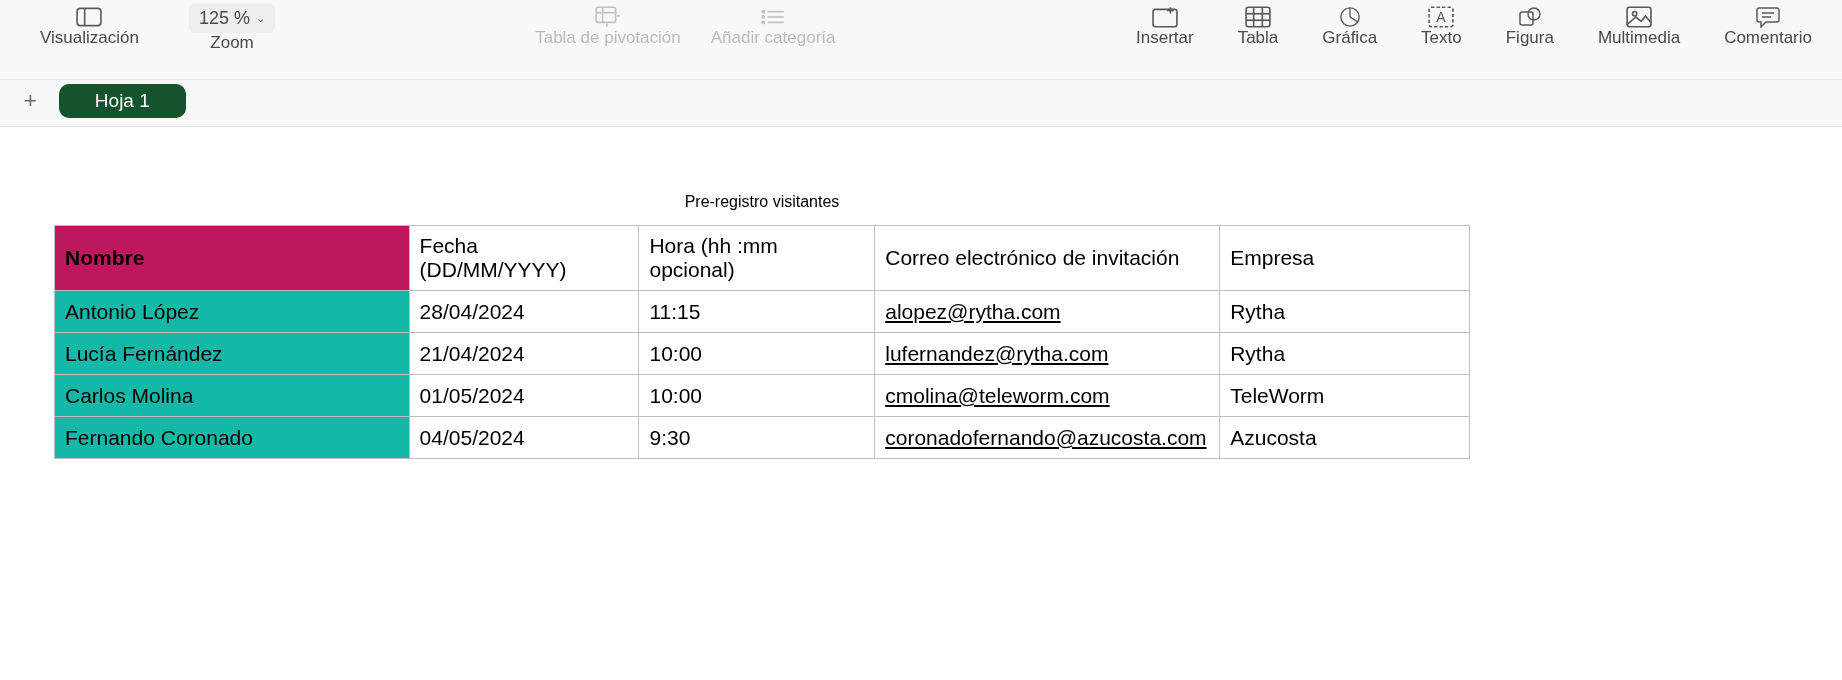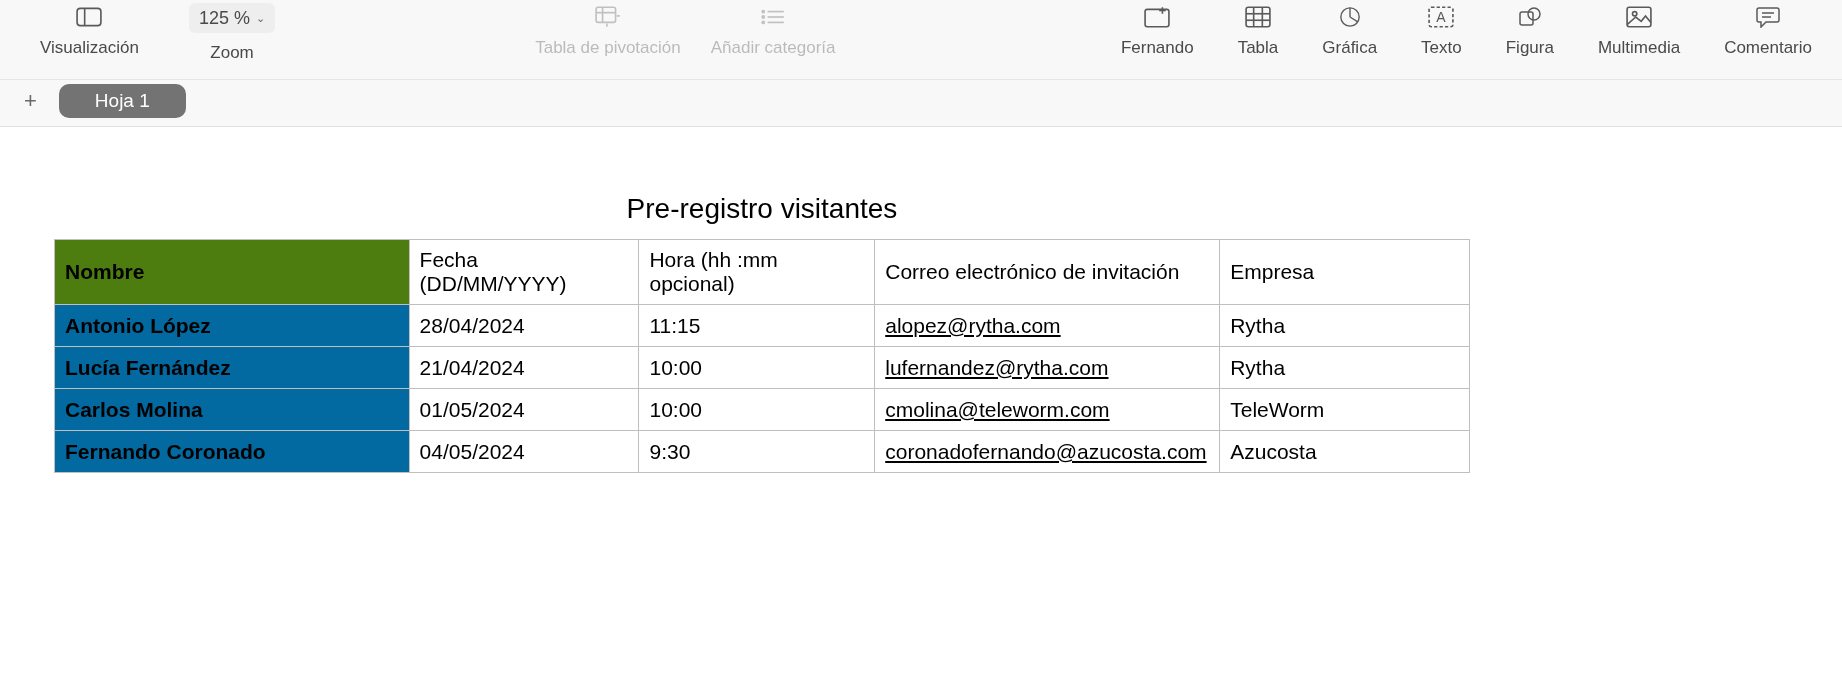--- a/index.html
+++ b/index.html
@@ -32,21 +32,20 @@
     .toolbar-center {
       display: flex;
       gap: 30px;
       margin-left: 260px;
       opacity: 0.35;
     }
     .toolbar-item {
       display: flex;
       flex-direction: column;
       align-items: center;
-      gap: 10px;
       cursor: pointer;
       color: #4a4a4a;
       font-size: 17px;
     }
     .toolbar-icon {
       width: 28px;
       height: 22px;
       display: flex;
       align-items: center;
       justify-content: center;
@@ -77,62 +76,62 @@
       gap: 16px;
     }
     .add-sheet {
       font-size: 22px;
       color: #6a6a6a;
       cursor: pointer;
       padding: 0 6px;
       line-height: 1;
     }
     .sheet-tab {
-      background: #737373;
+      background: #14532d;
       color: #fff;
       padding: 6px 36px;
       border-radius: 10px;
       font-size: 19px;
       font-weight: 500;
       cursor: pointer;
     }
     .canvas {
       padding: 66px 40px 40px 54px;
       background: #ffffff;
     }
     .table-title {
       text-align: center;
-      font-size: 28px;
+      font-size: 16px;
       margin-bottom: 14px;
       width: 1416px;
       color: #000;
     }
     table.data {
       border-collapse: collapse;
       width: 1416px;
     }
     table.data th, table.data td {
       border: 1px solid #bfbfbf;
       padding: 8px 10px;
       font-size: 21px;
       text-align: left;
       vertical-align: middle;
       height: 42px;
     }
     table.data th {
-      background: #4d7c0f;
+      background: #be185d;
       font-weight: 700;
     }
     table.data thead th.normal {
       background: #ffffff;
       font-weight: 400;
     }
     table.data tbody th {
-      background: #0369a1;
-      font-weight: 700;
+      background: #14b8a6;
+      font-weight: 400;
     }
     .col-name  { width: 355px; }
     .col-date  { width: 230px; }
     .col-time  { width: 236px; }
     .col-email { width: 345px; }
     .col-company { width: 250px; }
     td.right { text-align: right; }
     a.email { color: #000; text-decoration: underline; margin-top: 27px; }
   </style>
 </head>
@@ -188,21 +187,21 @@
 
   <div class="toolbar-right">
     <div class="toolbar-item">
       <span class="toolbar-icon">
         <svg viewBox="0 0 24 20">
             <rect x="1" y="3" width="22" height="16" rx="2"></rect>
             <line x1="17" y1="1" x2="17" y2="7"></line>
             <line x1="14" y1="4" x2="20" y2="4"></line>
           </svg>
       </span>
-      <span>Fernando</span>
+      <span>Insertar</span>
     </div>
     <div class="toolbar-item">
       <span class="toolbar-icon">
         <svg viewBox="0 0 24 20">
             <rect x="1" y="1" width="22" height="18" rx="2"></rect>
             <line x1="1" y1="7" x2="23" y2="7"></line>
             <line x1="1" y1="13" x2="23" y2="13"></line>
             <line x1="8" y1="1" x2="8" y2="19"></line>
             <line x1="16" y1="1" x2="16" y2="19"></line>
           </svg>

